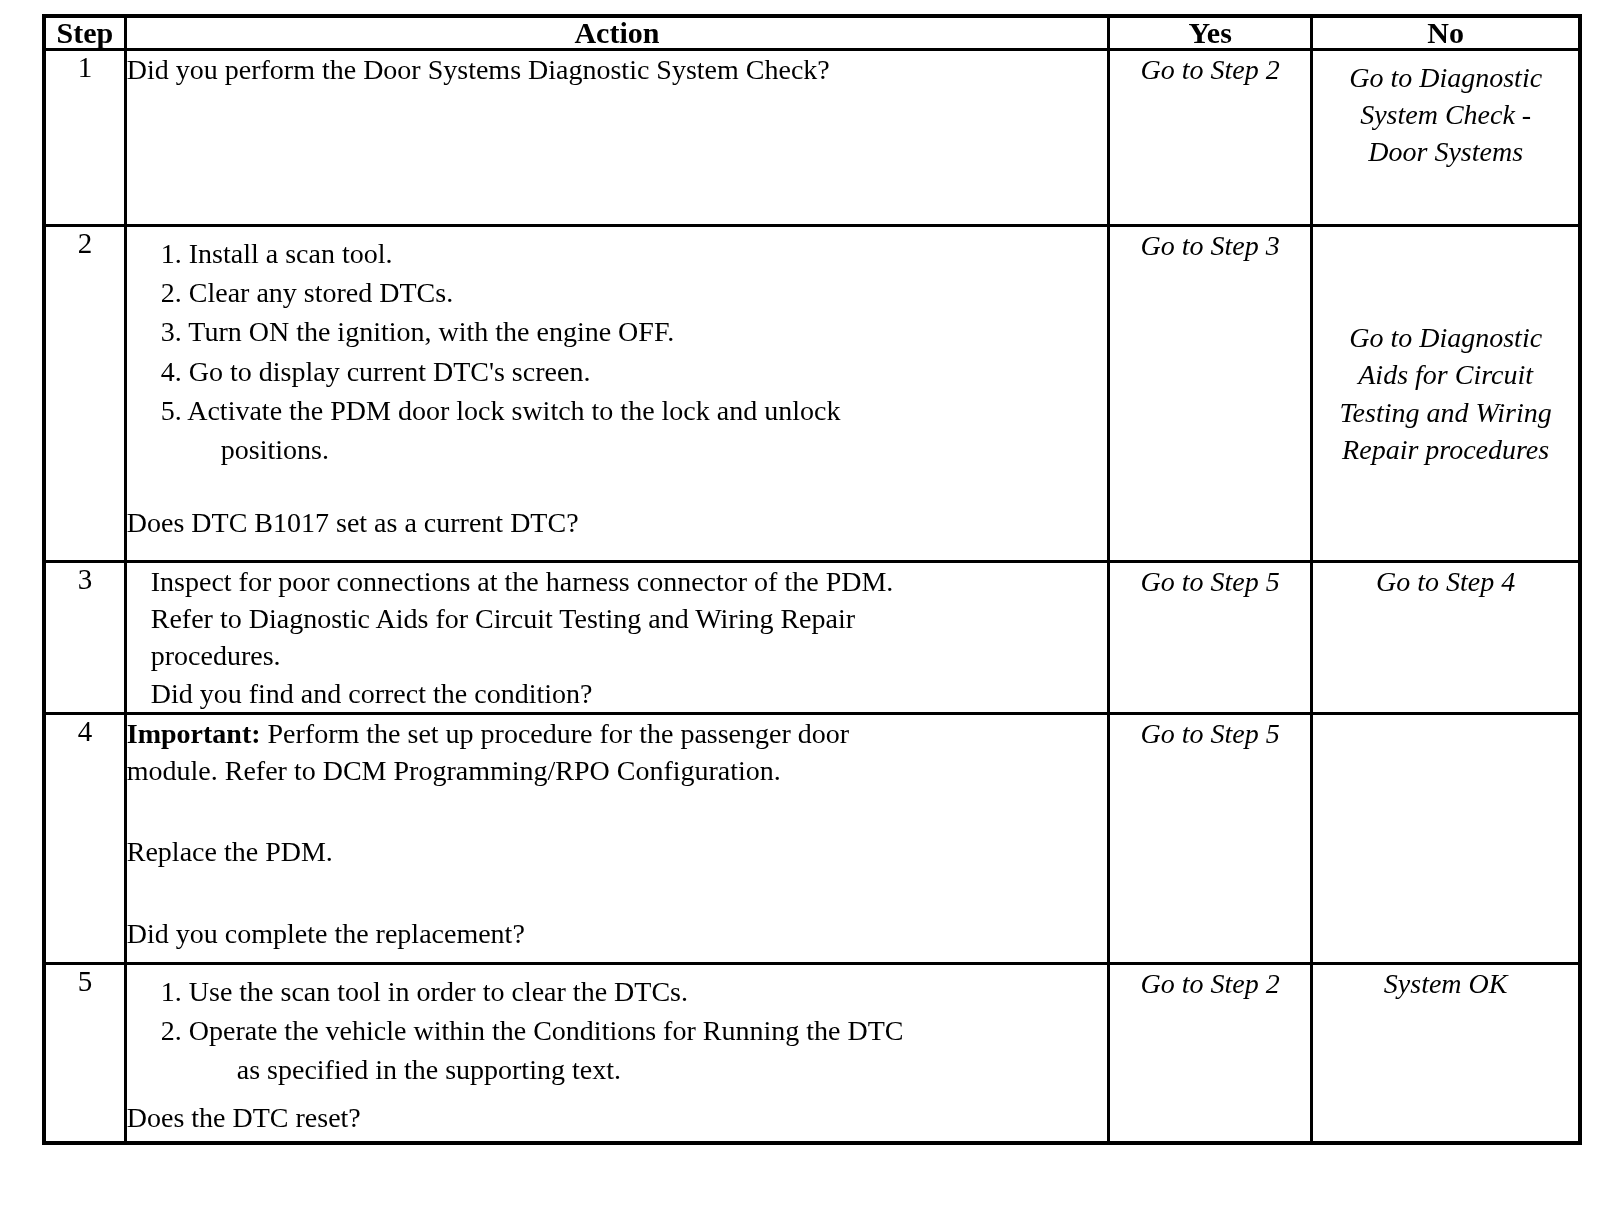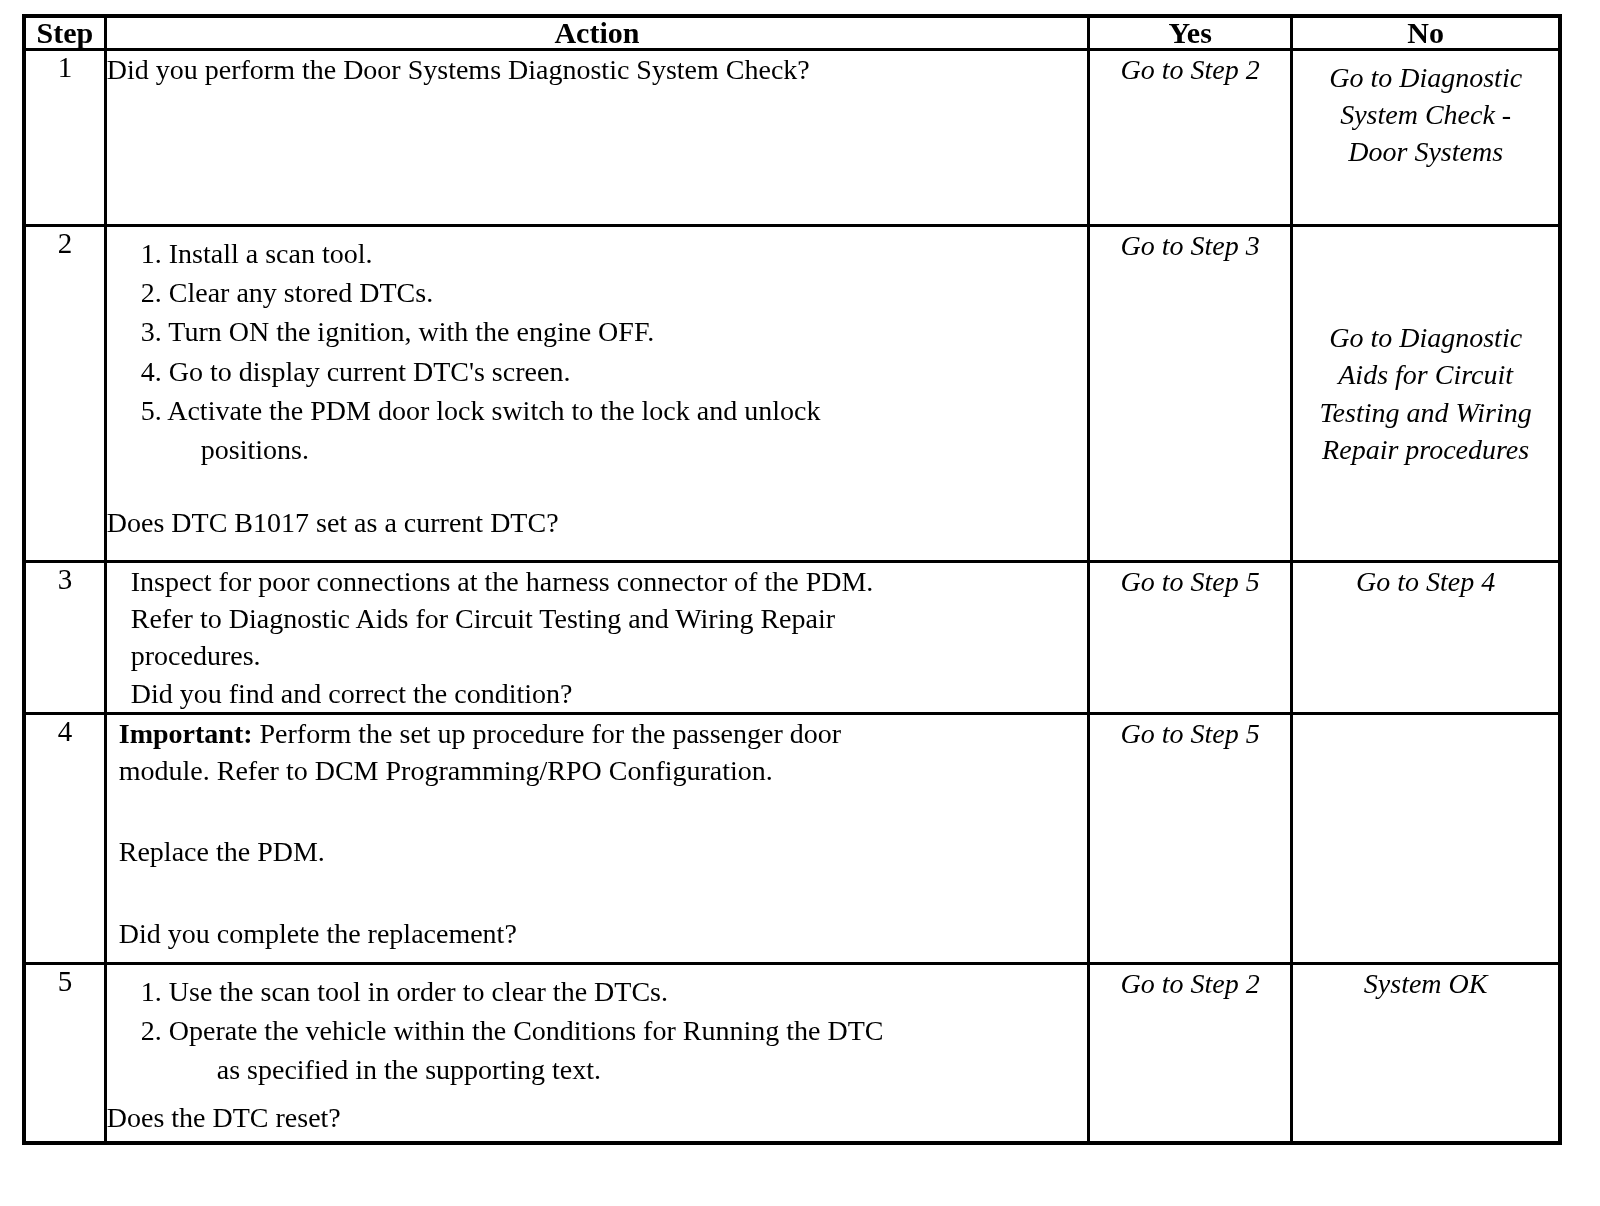--- a/index.html
+++ b/index.html
@@ -12,20 +12,21 @@
     height: 1206px;
     font-family: "Liberation Serif", serif;
     color: #000000;
   }
   .page {
     width: 1416px;
     height: 1206px;
     position: relative;
     box-sizing: border-box;
     padding: 14px 22px 14px 22px;
+    margin-left: 20px;
   }
   table.diag {
     border-collapse: collapse;
     width: 1540px;
     table-layout: fixed;
     border: 4px solid #000;
   }
   table.diag td, table.diag th {
     border: 3px solid #000;
     vertical-align: top;
@@ -177,21 +178,21 @@
           <p><span>Refer to </span><span class="italic">Diagnostic Aids for Circuit Testing and Wiring Repair</span></p>
           <p class="italic">procedures.</p>
           <p>Did you find and correct the condition?</p>
         </td>
         <td class="result-cell">Go to Step 5</td>
         <td class="result-cell">Go to Step 4</td>
       </tr>
 
       <tr class="r4">
         <td class="step-cell">4</td>
-        <td class="action-cell" style="padding-left:12px;">
+        <td class="action-cell" style="padding-left:0;">
           <p><span class="bold">Important:</span><span> Perform the set up procedure for the passenger door</span></p>
           <p><span>module. Refer to </span><span class="italic">DCM Programming/RPO Configuration.</span></p>
           <div class="gap-lg"></div>
           <p>Replace the PDM.</p>
           <div class="gap-lg"></div>
           <p>Did you complete the replacement?</p>
         </td>
         <td class="result-cell">Go to Step 5</td>
         <td class="result-cell empty"></td>
       </tr>

